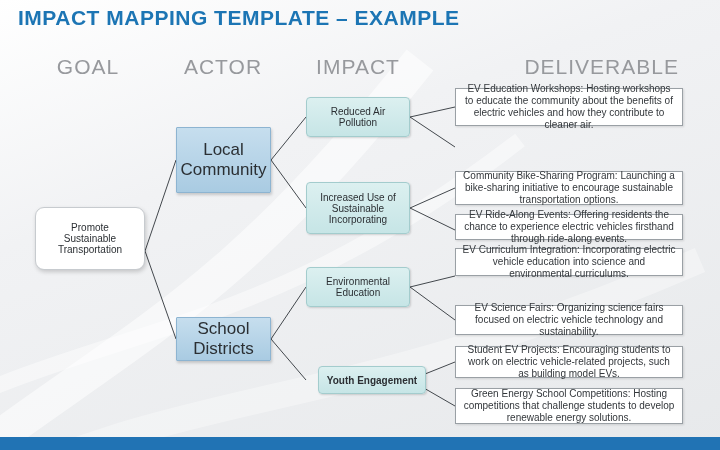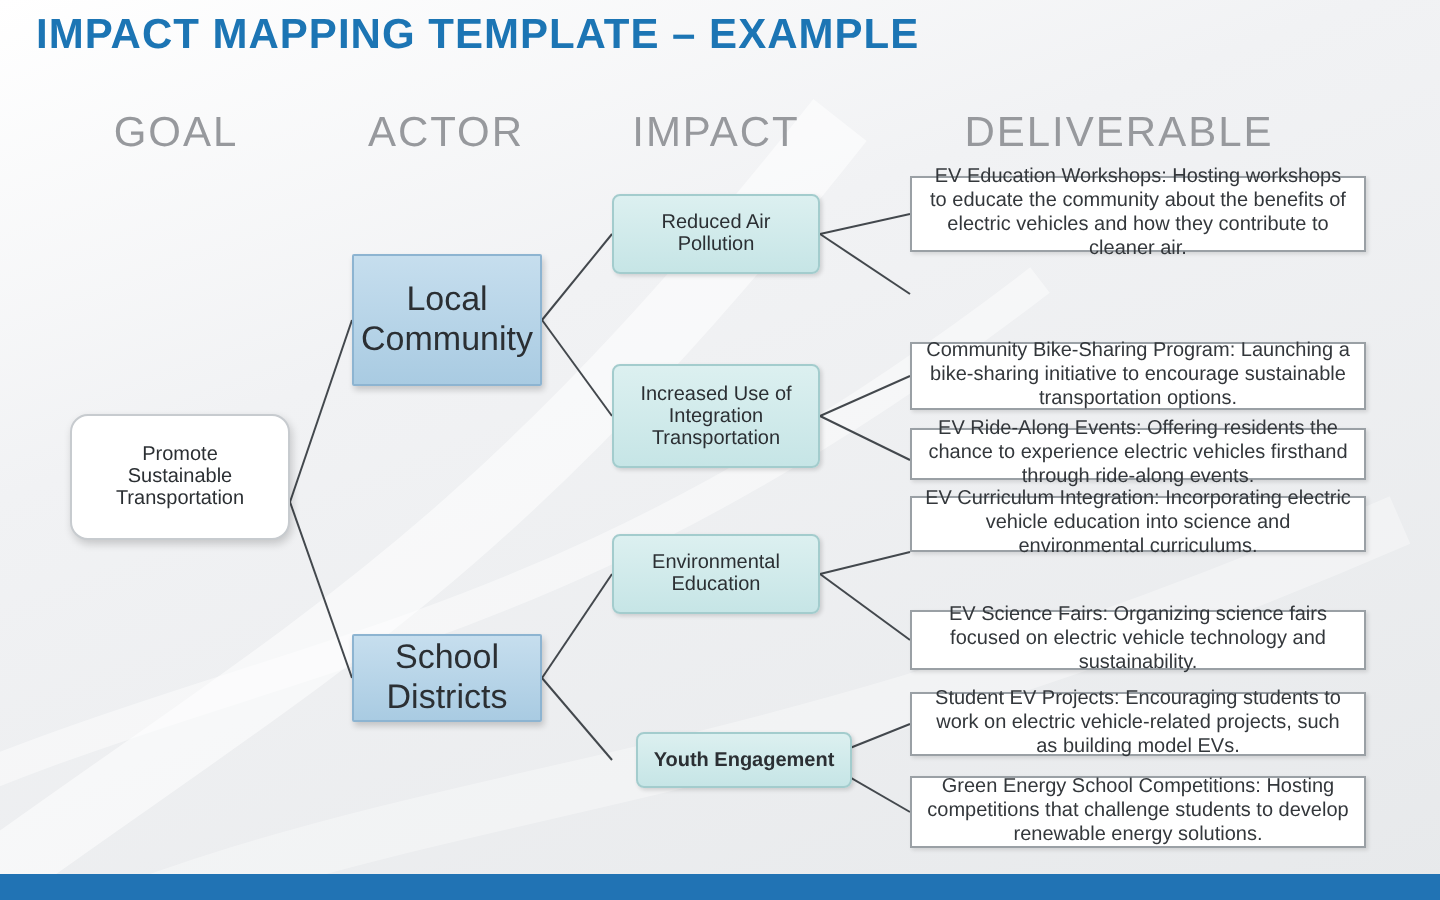--- a/index.html
+++ b/index.html
@@ -12,21 +12,21 @@
     position:absolute; left:18px; top:6px;
     font-size:21px; font-weight:bold; letter-spacing:0.5px; color:#1c75b4;
   }
   .col-header {
     position:absolute; top:55px; text-align:center;
     font-size:21px; color:#97999d; letter-spacing:1px;
   }
   .h-goal { left:38px;  width:100px; }
   .h-actor { left:168px; width:110px; }
   .h-impact { left:298px; width:120px; }
-  .h-deliverable { left:462px; width:195px; }
+  .h-deliverable { left:484px; width:195px;text-align:right; }
 
   .node {
     position:absolute; display:flex; align-items:center; justify-content:center;
     text-align:center; box-sizing:border-box; color:#2b2f33;
   }
   .goal-box {
     left:35px; top:207px; width:110px; height:63px;
     background:#ffffff; border:1px solid #c7cbcf; border-radius:9px;
     box-shadow:1px 2px 4px rgba(0,0,0,0.18);
     font-size:10px; padding:4px 8px;
@@ -115,21 +115,21 @@
     <span>Local Community</span>
   </div>
   <div class="node actor-box a1">
     <span>School Districts</span>
   </div>
 
   <div class="node impact-box i0">
     <span>Reduced Air Pollution</span>
   </div>
   <div class="node impact-box i1">
-    <span>Increased Use of Integration Transportation</span>
+    <span>Increased Use of Sustainable Incorporating</span>
   </div>
   <div class="node impact-box i2">
     <span>Environmental Education</span>
   </div>
   <div class="node impact-box i3">
     <span>Youth Engagement</span>
   </div>
 
   <div class="node deliv-box d0">
     <span>EV Education Workshops: Hosting workshops to educate the community about the benefits of electric vehicles and how they contribute to cleaner air.</span>

